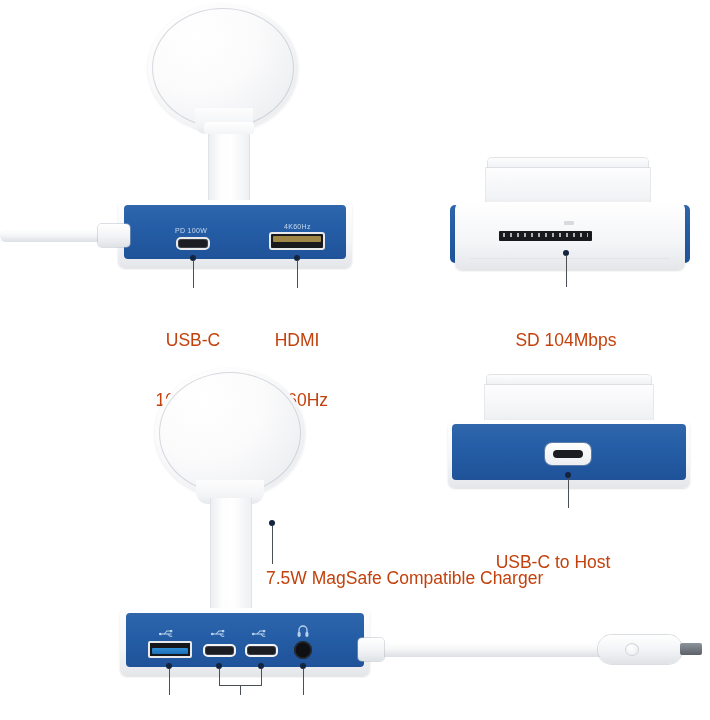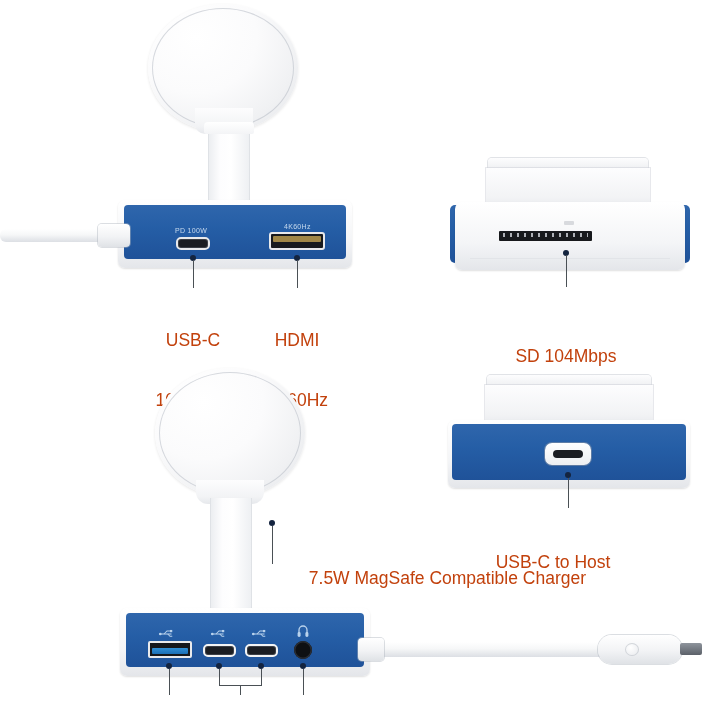--- a/index.html
+++ b/index.html
@@ -226,37 +226,37 @@
     <div class="sd-mark" style="left:564px; top:221px; width:10px; height:4px;"></div>
     <div class="sd-slot" style="left:499px; top:231px; width:93px; height:10px;">
       <div class="sd-pins"></div>
     </div>
 
     <div class="hline" style="left:470px; top:258px; width:200px; background:#e2e4e8;"></div>
 
     <div class="dot" style="left:563px; top:250px;"></div>
     <div class="vline" style="left:566px; top:255px; height:32px;"></div>
 
-    <div class="lbl big" style="left:466px; top:306px; width:200px;">
+    <div class="lbl big" style="left:466px; top:290px; width:200px;">
       <div>SD 104Mbps</div>
     </div>
   </div>
 
   <div>
 
     <div class="puck" style="left:155px; top:368px; width:150px; height:130px;"></div>
     <div class="puck-rim" style="left:159px; top:372px; width:142px; height:122px;"></div>
 
     <div class="white-soft" style="left:196px; top:480px; width:68px; height:24px; border-radius:0 0 12px 12px;"></div>
 
     <div class="arm" style="left:210px; top:498px; width:42px; height:116px;"></div>
 
     <div class="dot" style="left:269px; top:520px;"></div>
     <div class="vline" style="left:272px; top:526px; height:38px;"></div>
-    <div class="lbl big" style="left:266px; top:568px; width:320px; text-align:right;">7.5W MagSafe Compatible Charger</div>
+    <div class="lbl big" style="left:266px; top:568px; width:320px; text-align:left;">7.5W MagSafe Compatible Charger</div>
 
     <div class="white-shell" style="left:120px; top:608px; width:250px; height:68px;"></div>
     <div class="blue-body" style="left:126px; top:613px; width:238px; height:54px;"></div>
 
     <svg class="usb-ico" style="left:158px; top:628px;" width="18" height="9" viewBox="0 0 24 12">
       <g fill="none" stroke="#b9d2ec" stroke-width="1.4">
         <path d="M3 8 H18"></path>
           <path d="M8 8 L12 4 H16"></path>
           <path d="M13 8 L16 11 H19"></path>
       </g>

